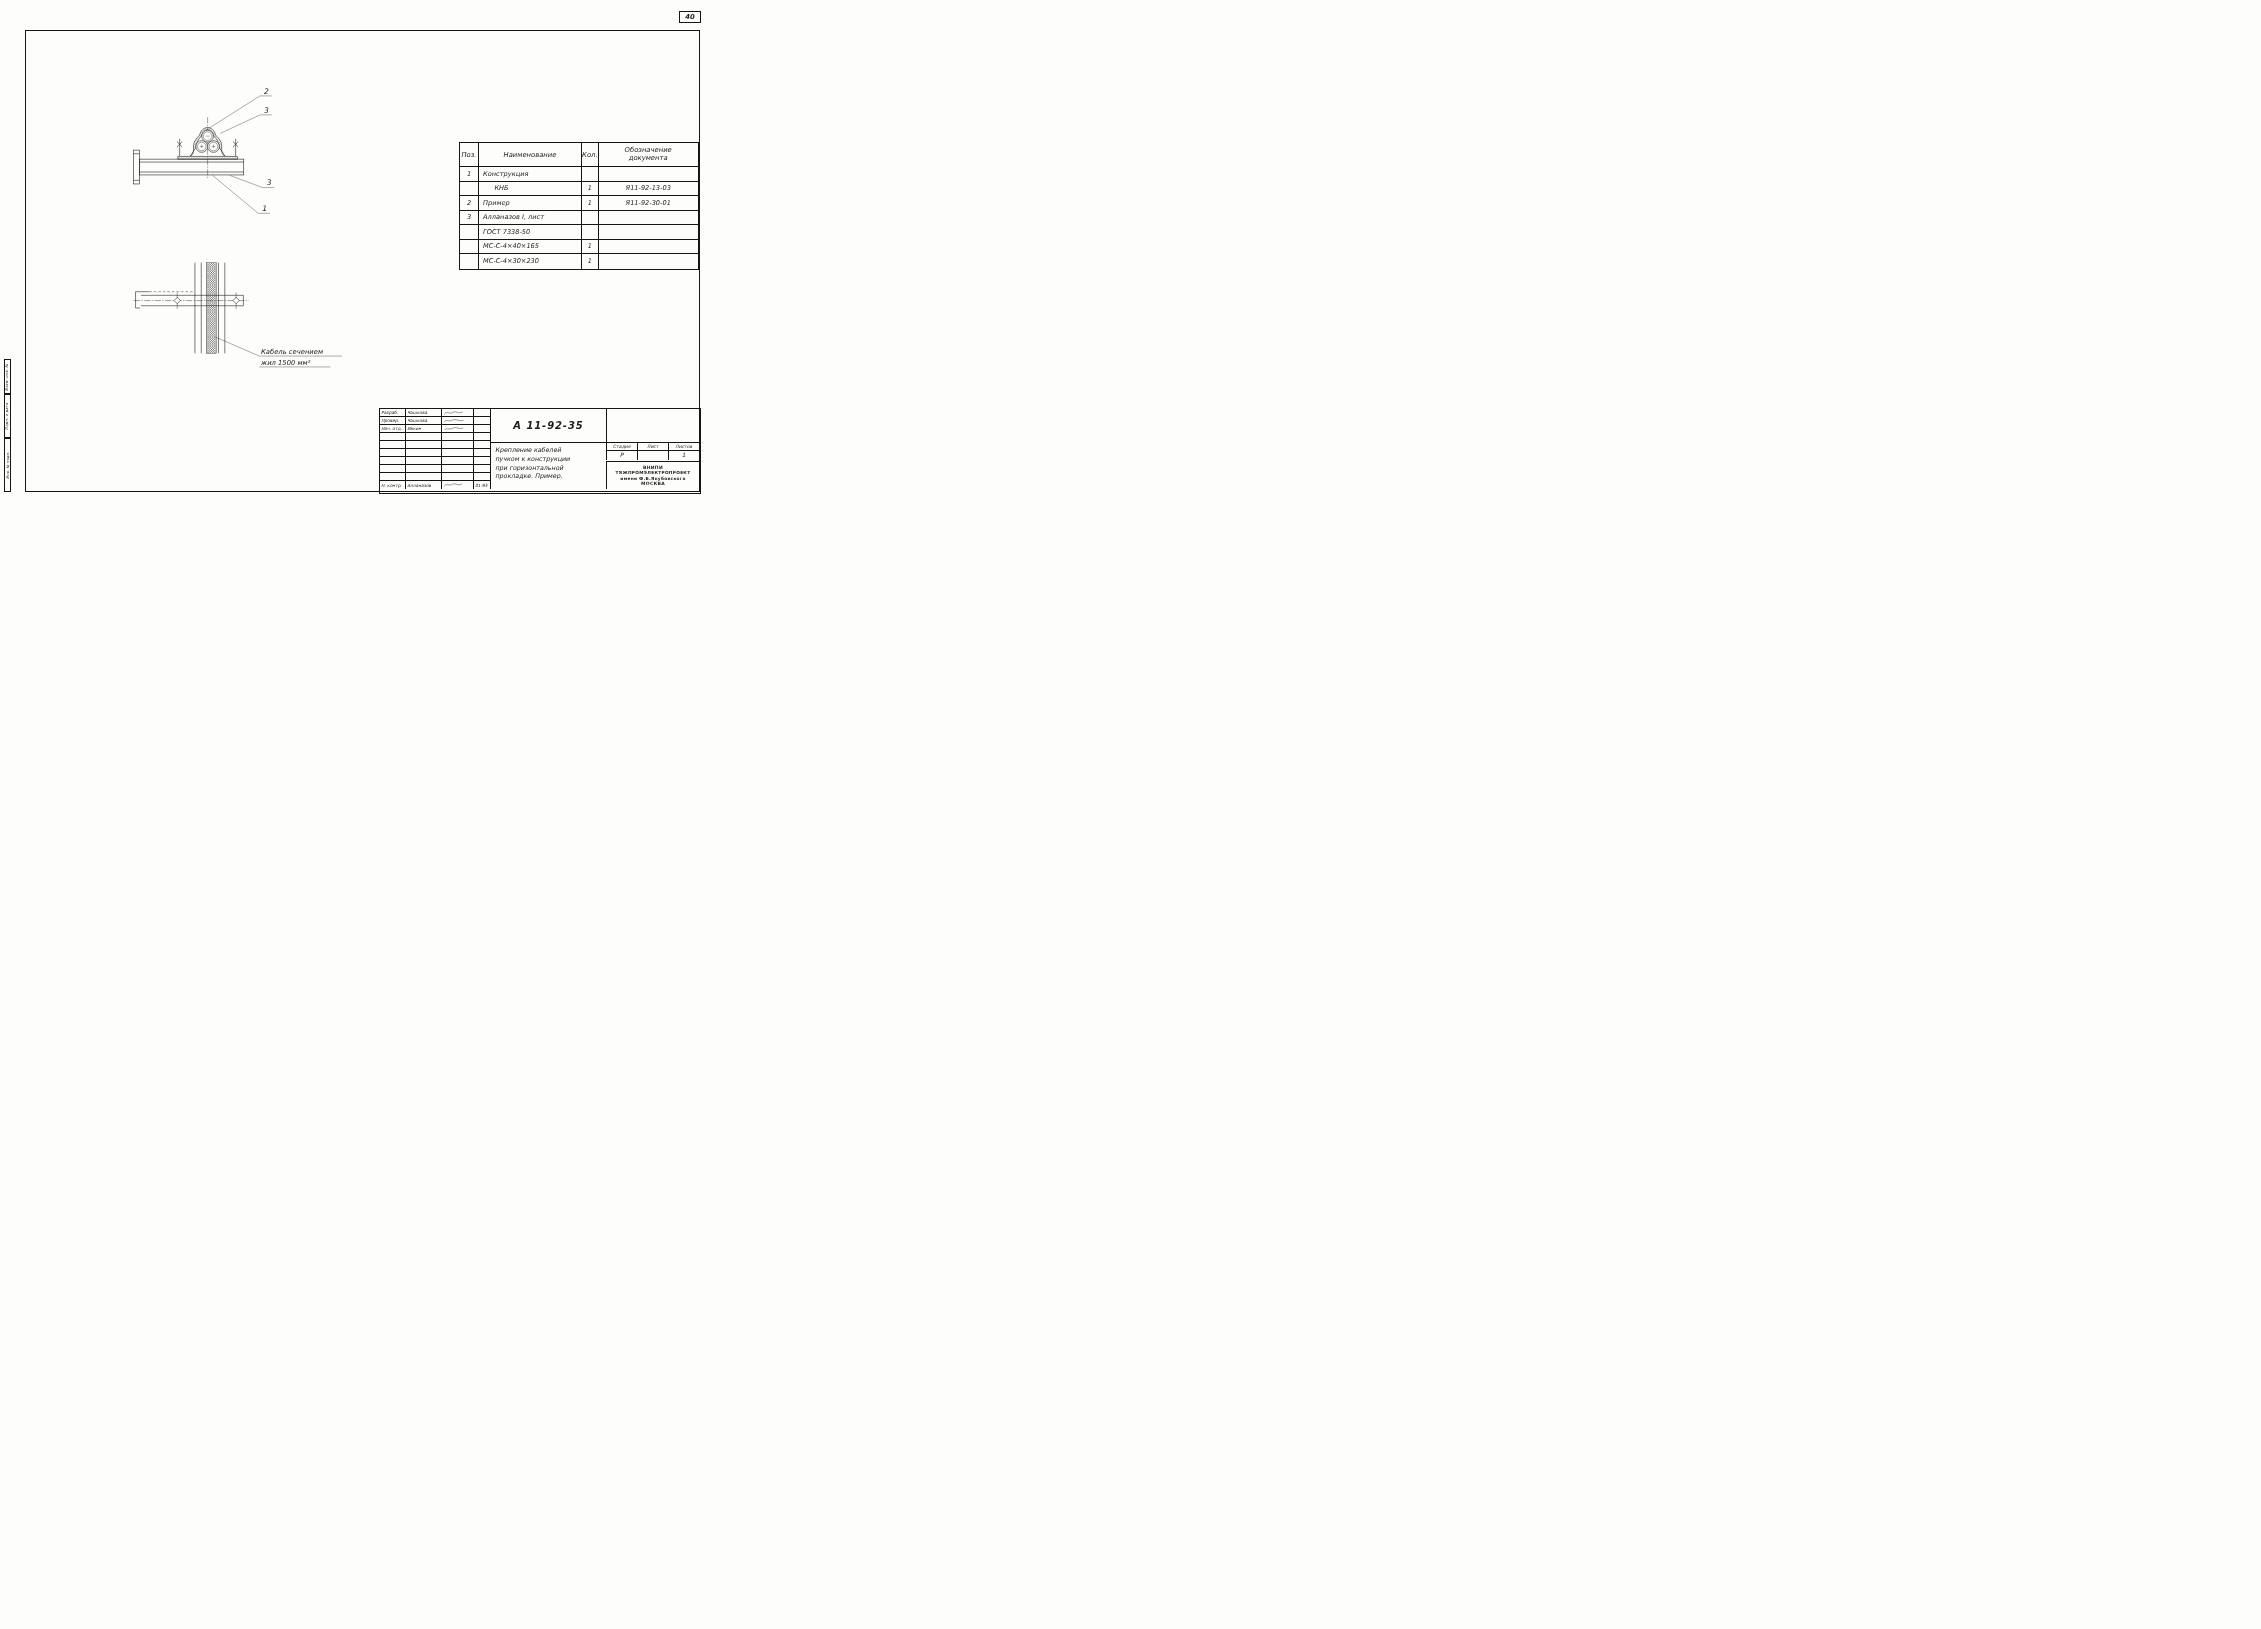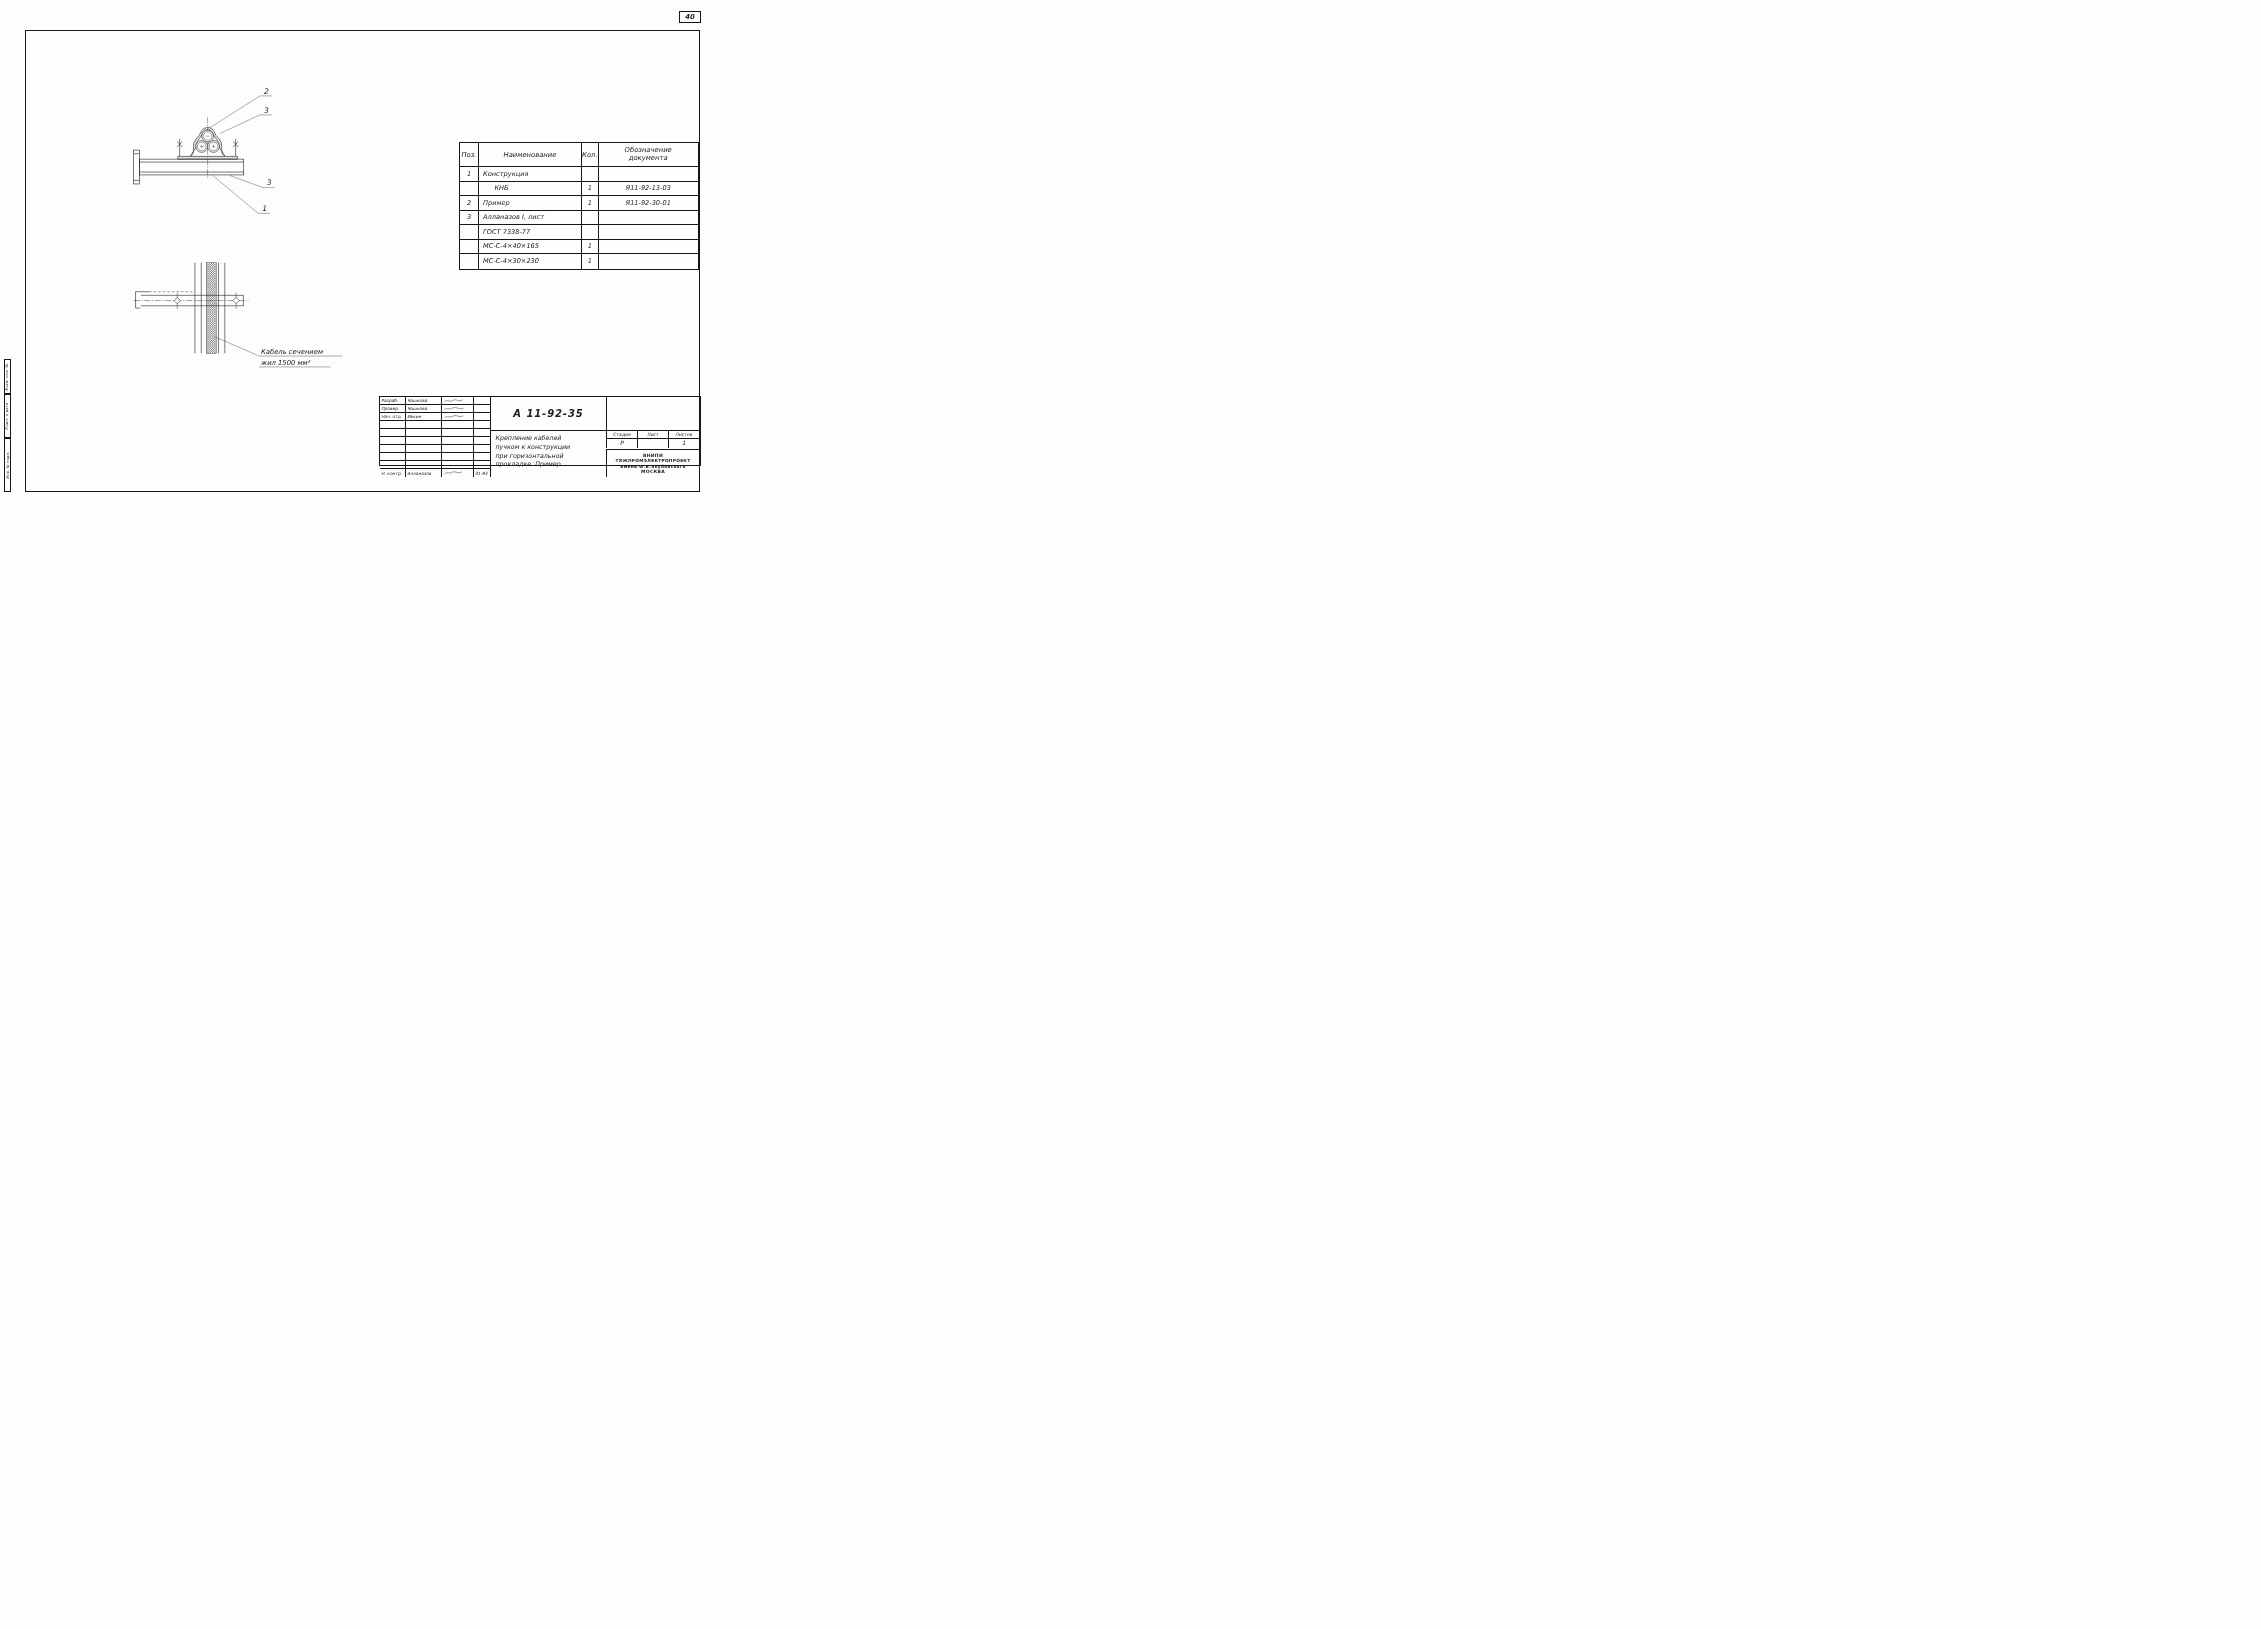--- a/index.html
+++ b/index.html
@@ -49,21 +49,21 @@
     display:flex; align-items:center; justify-content:center; overflow:hidden;
   }
   .spec > div:nth-child(4n) { border-right:none; }
   .spec > div.hd { border-bottom:0.7px solid #161616; font-size:6.8px; text-align:center; }
   .spec > div.nm { justify-content:flex-start; padding-left:4.1px; }
   .spec > div.nm.indent { padding-left:15.4px; }
   .spec .wrap { display:block; max-width:53px; line-height:1.15; text-align:center; }
   .spec > div:nth-last-child(-n+4) { border-bottom:none; }
   
   .tb {
-    position:absolute; left:379px; top:396px; width:322px; height:70px;
+    position:absolute; left:379px; top:408px; width:322px; height:86px;
     border:1.1px solid #161616;
   }
   .tb .cell { position:absolute; }
   .sig-grid {
     position:absolute; left:0; top:0; width:111px; height:80px;
     border-right:0.7px solid #161616;
     display:grid; grid-template-columns:26px 36px 32px 16.3px;
     grid-template-rows:repeat(10, 1fr);
     font:italic 4.3px "DejaVu Sans", sans-serif;
   }
@@ -249,21 +249,21 @@
   <div class="nm">Пример</div>
   <div>1</div>
   <div>Я11-92-30-01</div>
 
   <div>3</div>
   <div class="nm">Алланазов I, лист</div>
   <div></div>
   <div></div>
 
   <div></div>
-  <div class="nm">ГОСТ 7338-77</div>
+  <div class="nm">ГОСТ 7338-50</div>
   <div></div>
   <div></div>
 
   <div></div>
   <div class="nm">МС-С-4×40×165</div>
   <div>1</div>
   <div></div>
 
   <div></div>
   <div class="nm">МС-С-4×30×230</div>

